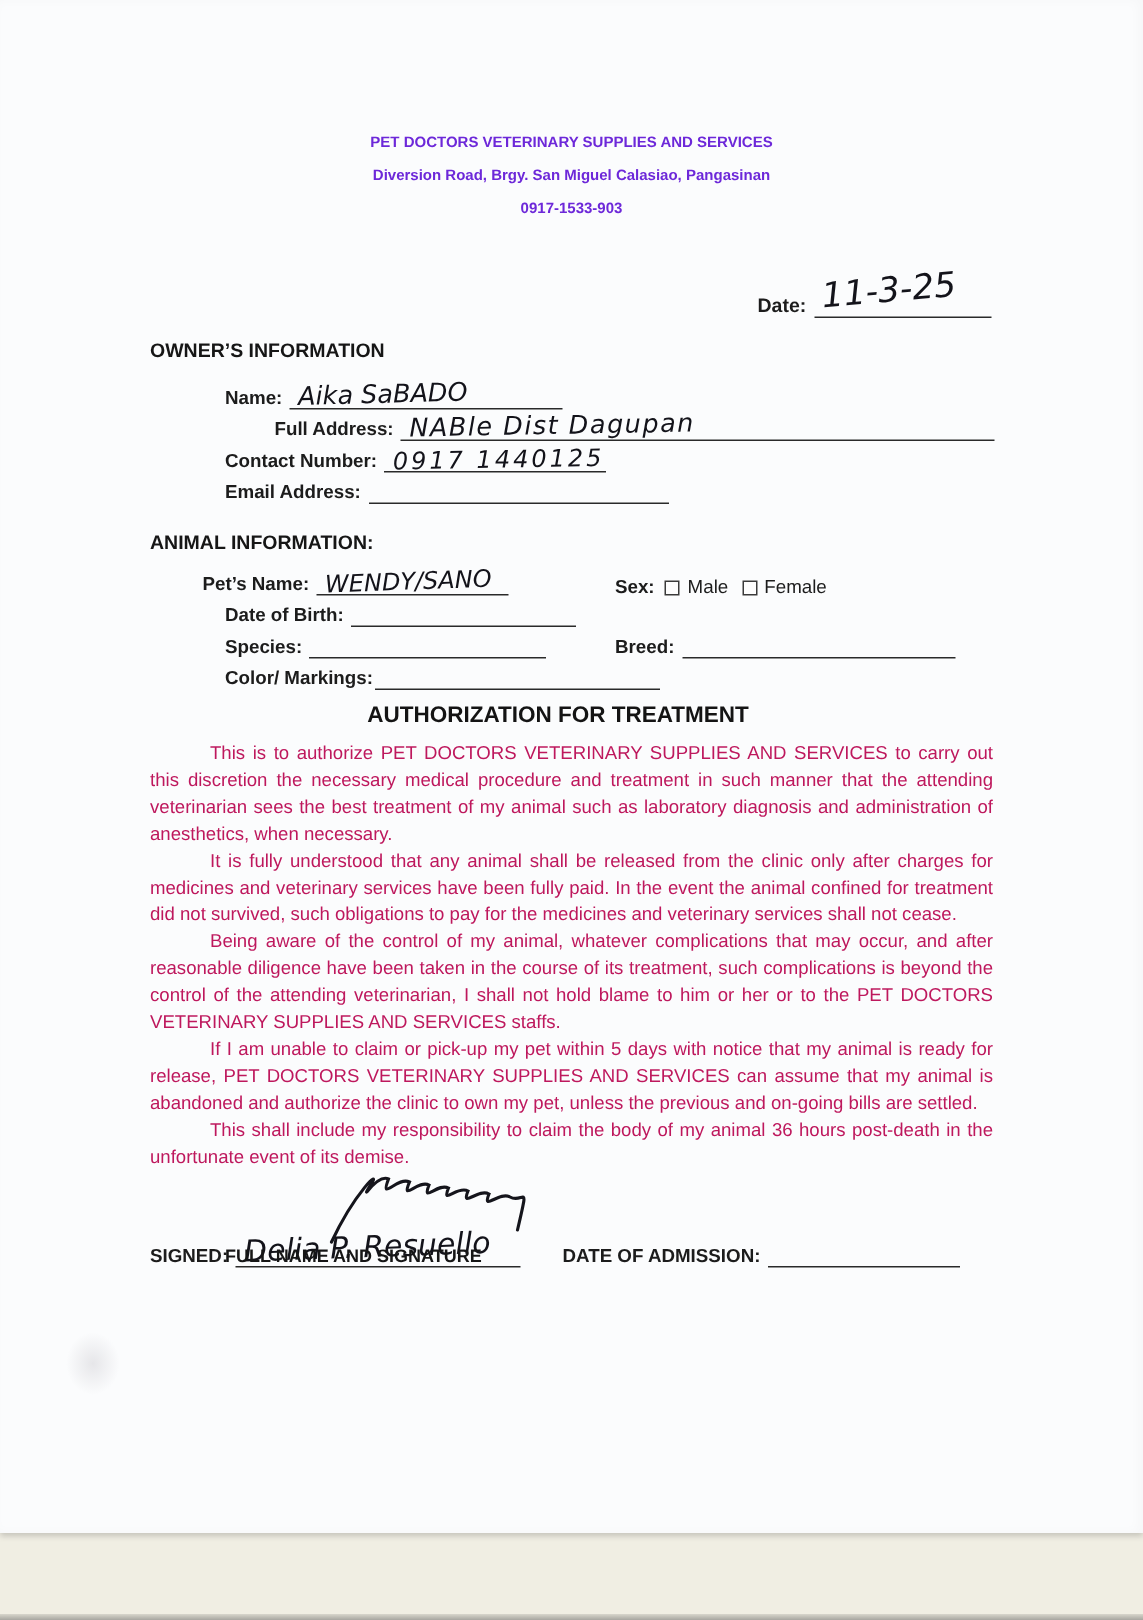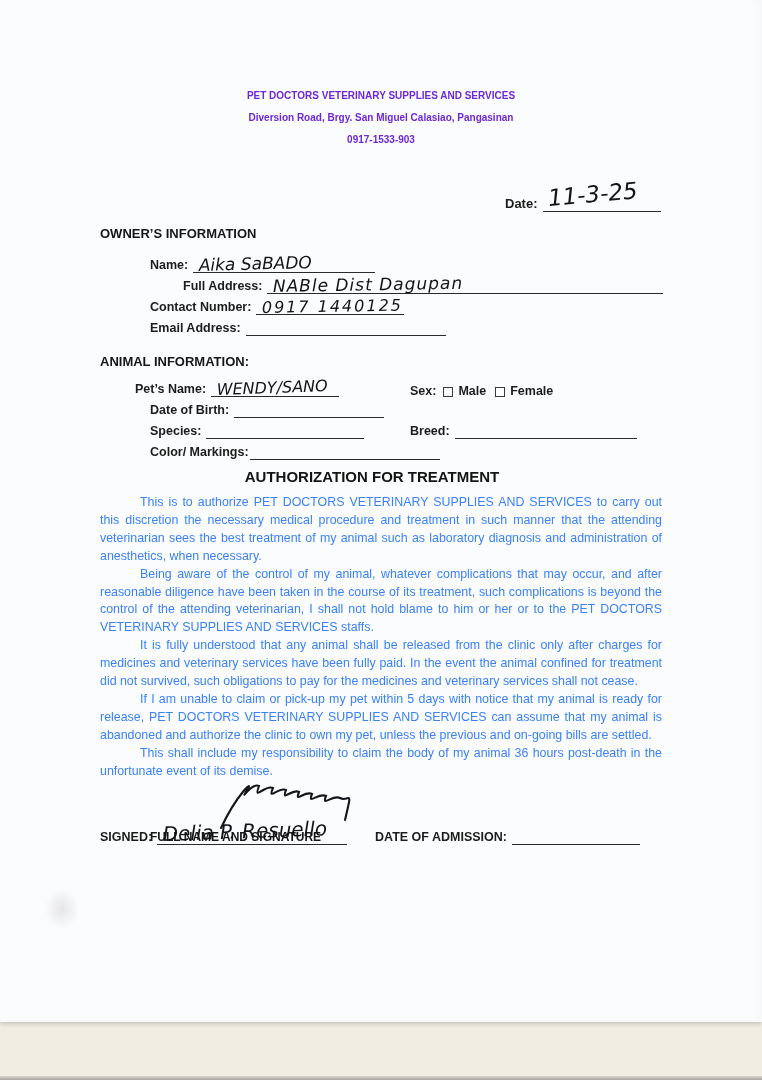--- a/index.html
+++ b/index.html
@@ -16,42 +16,42 @@
   }
   .bottom-edge{position:absolute;left:0;bottom:0;width:762px;height:4px;
     background:linear-gradient(#d8d6cc,#a7a6a0);}
   .header{
     position:absolute;top:85px;left:0;width:762px;text-align:center;
     font-weight:bold;font-size:10px;line-height:22px;color:#6d28d9;
   }
   .sec-title{position:absolute;font-weight:bold;font-size:13px;color:#161616;}
   .frow{position:absolute;display:flex;align-items:flex-end;white-space:nowrap;}
   .flabel{font-weight:bold;font-size:12.5px;line-height:16px;margin-right:5px;}
-  .plain{font-weight:bold;font-size:12.5px;line-height:16px;}
+  .plain{font-weight:normal;font-size:12.5px;line-height:16px;}
   .fline{
     display:inline-block;height:15px;border-bottom:1.4px solid #2a2a2a;
     position:relative;
   }
   .hw{
     position:absolute;left:6px;bottom:-2px;
     font-family:"DejaVu Sans", sans-serif;font-style:italic;
     color:#13131a;white-space:nowrap;transform-origin:left bottom;
     line-height:1;
   }
   .cb{
     display:inline-block;width:8px;height:8px;border:1.2px solid #3a3a3a;
     margin:0 5px 2px 9px;vertical-align:middle;background:#fdfdfd;
   }
   .auth-title{
     position:absolute;top:468px;left:0;width:744px;text-align:center;
     font-weight:bold;font-size:15px;color:#141414;
   }
   .paras{
     position:absolute;left:100px;top:494px;width:562px;
-    font-size:12.4px;line-height:17.9px;text-align:justify;color:#3b82f6;
+    font-size:12.4px;line-height:17.9px;text-align:justify;color:#be185d;
   }
   .paras p{margin:0;text-indent:40px;}
   .smudge{
     position:absolute;left:44px;top:888px;width:36px;height:42px;border-radius:50%;
     background:radial-gradient(ellipse at center, #e6e6e9 0%, rgba(230,230,233,0) 70%);
   }
   .sig-svg{position:absolute;left:193px;top:776px;}
   .caption{position:absolute;font-weight:bold;font-size:12px;color:#161616;}
 </style>
 </head>
@@ -144,22 +144,22 @@
     <span class="flabel" style="margin-right:1px;">Color/ Markings:</span>
     <span class="fline" style="width:190px;">
       <span class="hw"></span>
     </span>
   </div>
 
   <div class="auth-title">AUTHORIZATION FOR TREATMENT</div>
 
   <div class="paras">
     <p>This is to authorize PET DOCTORS VETERINARY SUPPLIES AND SERVICES to carry out this discretion the necessary medical procedure and treatment in such manner that the attending veterinarian sees the best treatment of my animal such as laboratory diagnosis and administration of anesthetics, when necessary.</p>
+    <p>It is fully understood that any animal shall be released from the clinic only after charges for medicines and veterinary services have been fully paid. In the event the animal confined for treatment did not survived, such obligations to pay for the medicines and veterinary services shall not cease.</p>
     <p>Being aware of the control of my animal, whatever complications that may occur, and after reasonable diligence have been taken in the course of its treatment, such complications is beyond the control of the attending veterinarian, I shall not hold blame to him or her or to the PET DOCTORS VETERINARY SUPPLIES AND SERVICES staffs.</p>
-    <p>It is fully understood that any animal shall be released from the clinic only after charges for medicines and veterinary services have been fully paid. In the event the animal confined for treatment did not survived, such obligations to pay for the medicines and veterinary services shall not cease.</p>
     <p>If I am unable to claim or pick-up my pet within 5 days with notice that my animal is ready for release, PET DOCTORS VETERINARY SUPPLIES AND SERVICES can assume that my animal is abandoned and authorize the clinic to own my pet, unless the previous and on-going bills are settled.</p>
     <p>This shall include my responsibility to claim the body of my animal 36 hours post-death in the unfortunate event of its demise.</p>
   </div>
 
   <svg class="sig-svg" width="190" height="58" viewBox="0 0 190 58">
     <path d="M28,52 C44,18 62,2 54,14 C46,28 58,6 66,10 C60,26 72,8 80,12 C74,26 86,10 93,14 C88,27 99,12 106,16 C101,28 112,14 119,18 C114,30 126,16 133,20 C128,32 140,18 147,22 C156,27 160,10 152,44" stroke="#15151c" fill="none" stroke-width="2.1" stroke-linecap="round"></path>
   </svg>
 
   <div class="frow" style="left:100px;top:829px;">
     <span class="flabel">SIGNED:</span>

